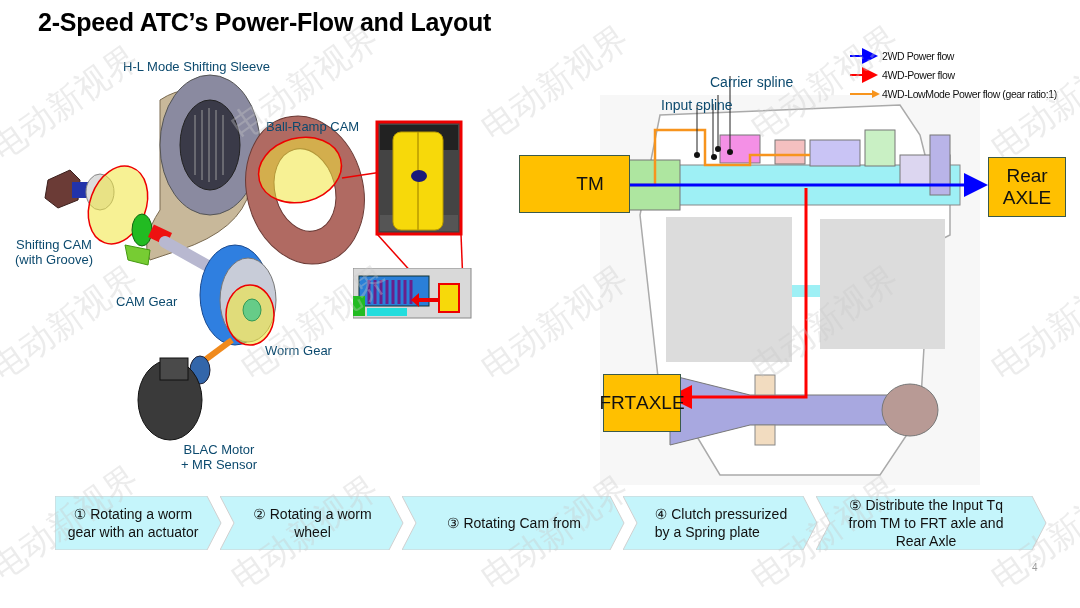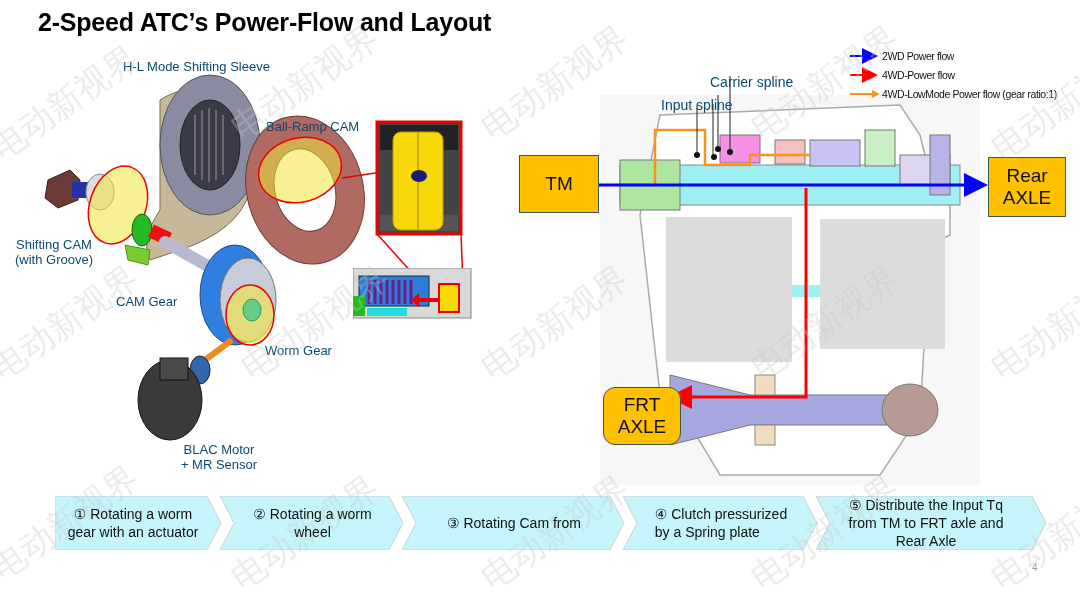--- a/index.html
+++ b/index.html
@@ -170,28 +170,28 @@
 <div class="legend-row" style="left:882px;top:69px;">
   <span>4WD-Power flow</span>
 </div>
 <div class="legend-row" style="left:882px;top:88px;">
   <span>4WD-LowMode Power flow (gear ratio:1)</span>
 </div>
 
 <div class="abs lbl" style="left:710px;top:74px;font-size:14px;">Carrier spline</div>
 <div class="abs lbl" style="left:661px;top:89px;font-size:14px;margin-top:8px;">Input spline</div>
 
-<div class="box" style="left:519px;top:155px;width:78px;height:56px;">
+<div class="box" style="left:519px;top:155px;width:78px;height:56px;padding-left:31px;">
   <span>TM</span>
 </div>
 <div class="box" style="left:988px;top:157px;width:76px;height:58px;flex-direction:column;">
   <span>Rear</span>
   <span>AXLE</span>
 </div>
-<div class="box" style="left:603px;top:387px;width:76px;height:56px;flex-direction:column;border-radius:12px;">
+<div class="box" style="left:603px;top:374px;width:76px;height:56px;flex-direction:row;">
   <span>FRT</span>
   <span>AXLE</span>
 </div>
 
 <div class="steps">
   <div class="step" style="left:0;width:168px;">
     <svg width="168" height="54">
         <polygon points="0,0 152,0 166,27 152,54 0,54" fill="#c5f5fb" stroke="#d0d0d0"></polygon>
       </svg>
     <span style="margin-right:12px;">

